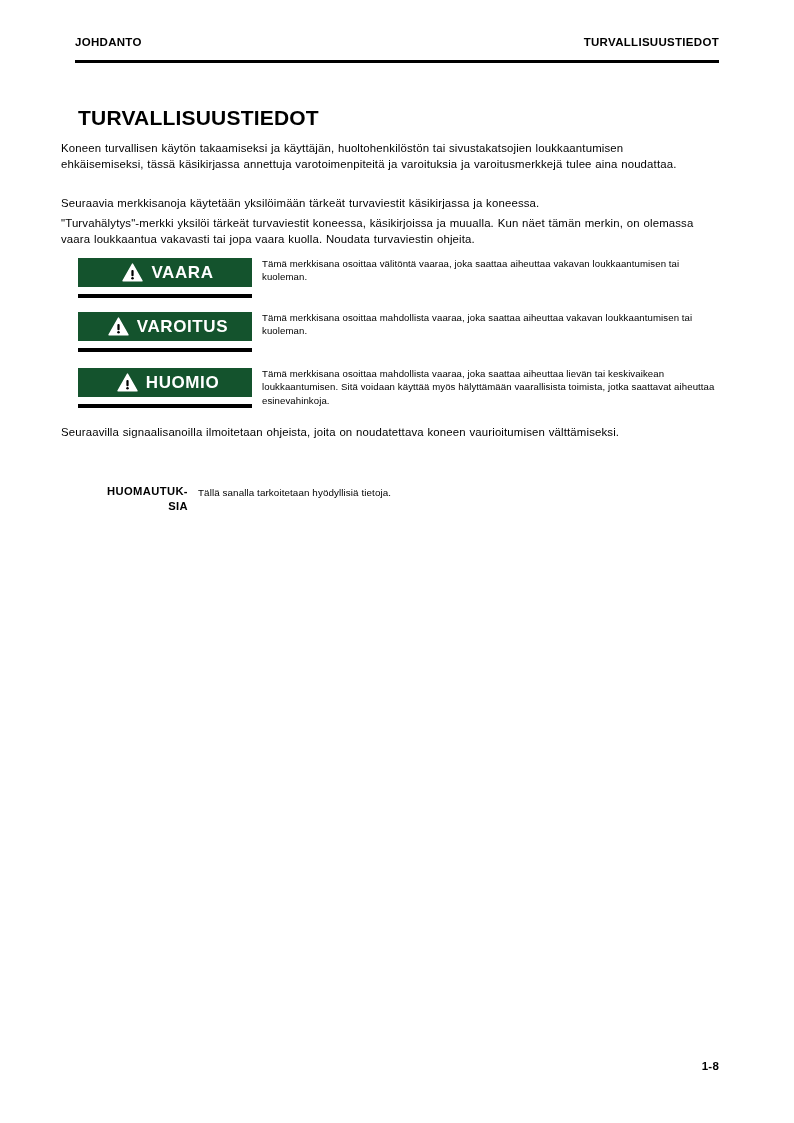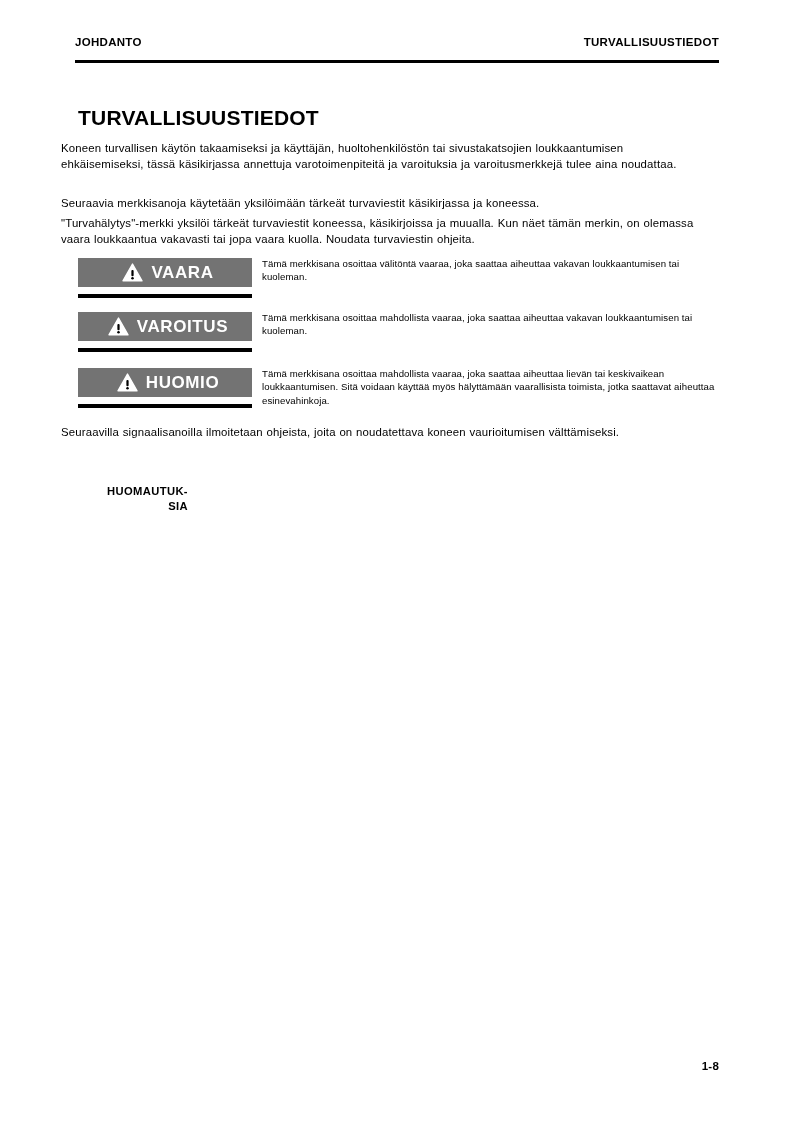--- a/index.html
+++ b/index.html
@@ -89,21 +89,21 @@
   .banner-row {
     position: relative;
     height: 100%;
   }
   .banner-box {
     position: absolute;
     left: 0;
     top: 0;
     width: 174px;
     height: 29px;
-    background: #737373;
+    background: #14532d;
     display: flex;
     align-items: center;
     justify-content: center;
     gap: 8px;
     box-sizing: border-box;
     padding-left: 6px;
   }
   .banner-label {
     color: #ffffff;
     font-size: 17px;
@@ -259,17 +259,18 @@
       <div class="banner-desc">Tämä merkkisana osoittaa mahdollista vaaraa, joka saattaa aiheuttaa lievän tai keskivaikean loukkaantumisen. Sitä voidaan käyttää myös hälyttämään vaarallisista toimista, jotka saattavat aiheuttaa esinevahinkoja.</div>
     </div>
   </div>
 
 
   <div class="body-col para p-signal">Seuraavilla signaalisanoilla ilmoitetaan ohjeista, joita on noudatettava koneen vaurioitumisen välttämiseksi.</div>
 
 
   <div class="note-row note-huomautuksia">
     <div class="note-term note-term-2">HUOMAUTUK-<br>SIA</div>
+    <div class="note-text">Tällä sanalla tarkoitetaan hyödyllisiä tietoja.</div>
   </div>
 
   <div class="page-number">1-8</div>
 
 </div>
 
 </body></html>

